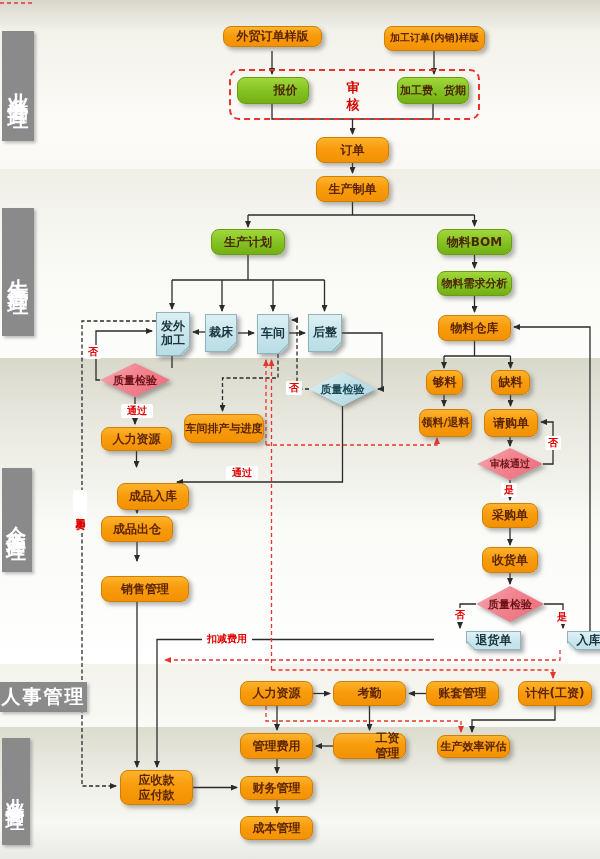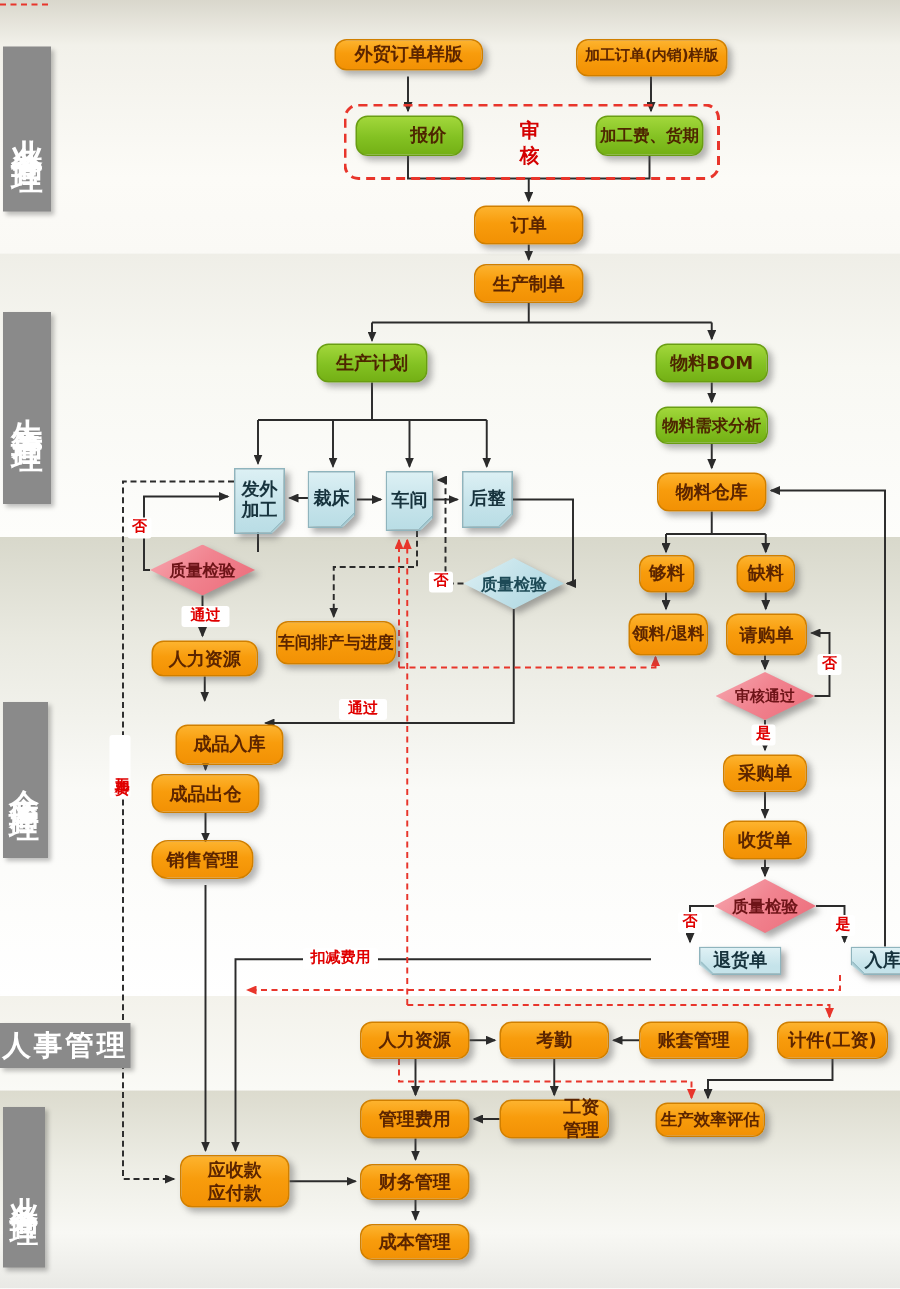--- a/index.html
+++ b/index.html
@@ -167,21 +167,21 @@
   <div class="node ob" style="left:426px;top:370px;width:37px;height:25px;">够料</div>
   <div class="node ob" style="left:491px;top:370px;width:39px;height:25px;">缺料</div>
   <div class="node ob fs11" style="left:419px;top:409px;width:53px;height:28px;">领料/退料</div>
   <div class="node ob" style="left:484px;top:409px;width:54px;height:28px;">请购单</div>
   <div class="node ob" style="left:482px;top:503px;width:56px;height:25px;">采购单</div>
   <div class="node ob" style="left:482px;top:547px;width:56px;height:26px;">收货单</div>
   <div class="node ob" style="left:101px;top:427px;width:71px;height:24px;">人力资源</div>
   <div class="node ob fs11" style="left:184px;top:414px;width:80px;height:29px;">车间排产与进度</div>
   <div class="node ob" style="left:101px;top:483px;width:72px;height:27px;margin-left:16px;">成品入库</div>
   <div class="node ob" style="left:101px;top:516px;width:72px;height:26px;">成品出仓</div>
-  <div class="node ob" style="left:101px;top:560px;width:68px;height:26px;border-radius:11px;">销售管理</div>
+  <div class="node ob" style="left:101px;top:576px;width:88px;height:26px;">销售管理</div>
   <div class="node ob" style="left:240px;top:681px;width:73px;height:25px;">人力资源</div>
   <div class="node ob" style="left:333px;top:681px;width:73px;height:25px;">考勤</div>
   <div class="node ob" style="left:426px;top:681px;width:73px;height:25px;">账套管理</div>
   <div class="node ob" style="left:518px;top:681px;width:74px;height:25px;">计件(工资)</div>
   <div class="node ob" style="left:240px;top:733px;width:73px;height:26px;">管理费用</div>
   <div class="node ob" style="left:333px;top:733px;width:73px;height:26px;padding-left:36px;">工资管理</div>
   <div class="node ob fs11" style="left:437px;top:735px;width:73px;height:23px;">生产效率评估</div>
   <div class="node ob" style="left:120px;top:770px;width:73px;height:35px;flex-direction:column;">
     <span>应收款</span>
     <span>应付款</span>

